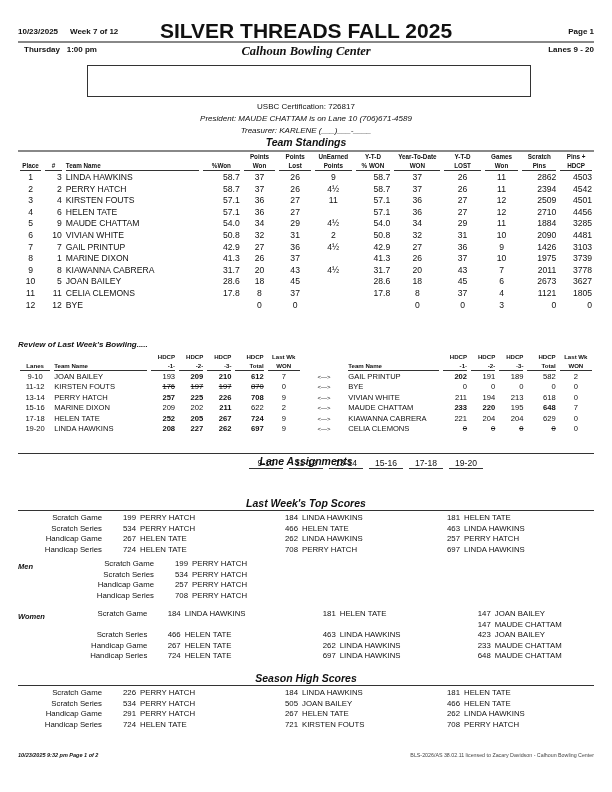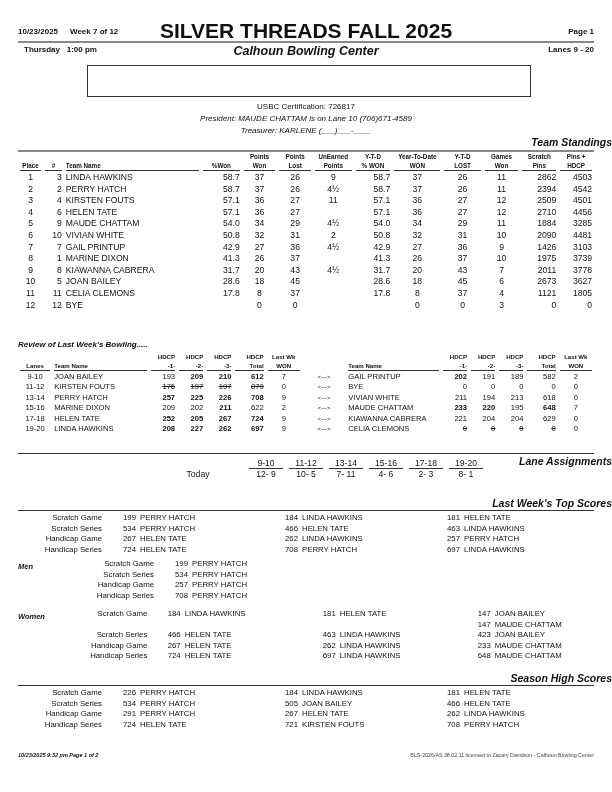--- a/index.html
+++ b/index.html
@@ -1,27 +1,27 @@
 <!DOCTYPE html>
 <html><head>
 <meta charset="utf-8">
 <style>
   html, body { margin:0; padding:0; background:#fff; }
   body { width:612px; height:792px; position:relative; font-family:"Liberation Sans", sans-serif; color:#111; overflow:hidden; }
   .abs { position:absolute; }
   .hdr-small { font-size:8px; font-weight:bold; }
   .title { font-size:21px; font-weight:bold; letter-spacing:0px; }
-  .subtitle { font-size:12.5px; font-weight:bold; font-style:italic; }
+  .subtitle { font-size:12.5px; font-weight:bold; font-style:italic;font-family:Liberation Serif, serif; }
   .rule-gray { position:absolute; left:18px; right:18px; height:2px; background:#888; }
   .rule { position:absolute; left:18px; right:18px; height:1px; background:#333; }
   .msgbox { position:absolute; left:87px; top:65px; width:442px; height:30px; border:1px solid #333; text-align:center; }
   .msgbox .h { font-size:8.5px; font-weight:bold; margin-top:2px; }
   .msgbox .m { font-family:"Liberation Mono", monospace; font-size:7.8px; font-weight:bold; margin-top:3px; }
   .center-line { position:absolute; left:0; width:612px; text-align:center; font-size:8px; }
-  .section-title { position:absolute; left:0; width:612px; text-align:right; font-size:10.5px; font-weight:bold; font-style:italic; }
+  .section-title { position:absolute; left:0; width:612px; text-align:center; font-size:10.5px; font-weight:bold; font-style:italic; }
   table { border-collapse:collapse; }
   .stand { position:absolute; left:18px; top:152px; width:576px; font-size:8.6px; }
   .stand th { font-size:6.3px; font-weight:bold; vertical-align:bottom; padding:0 2px 1px 2px; line-height:9px; }
   .stand th span.u { display:block; border-bottom:1px solid #333; }
   .stand td { padding:0 2px; height:11.6px; line-height:11.6px; }
   .r { text-align:right; } .c { text-align:center; } .l { text-align:left; }
   .review-title { position:absolute; left:18px; top:340px; font-size:8px; font-weight:bold; font-style:italic; }
   .rev { position:absolute; left:18px; top:353px; width:576px; font-size:7.6px; }
   .rev th { font-size:6.1px; font-weight:bold; vertical-align:bottom; padding:0 2px 1px 2px; line-height:8.5px; }
   .rev th span.u { display:block; border-bottom:1px solid #333; }
@@ -447,29 +447,20 @@
         </th>
         <th class="c" style="width:34px">
           <span class="u">17-18</span>
         </th>
         <th class="c" style="width:34px">
           <span class="u">19-20</span>
         </th>
       </tr>
     </thead>
   <tbody id="lanes-body">
-      <tr>
-        <td class="c">Today</td>
-        <td class="c">12- 9</td>
-        <td class="c">10- 5</td>
-        <td class="c">7- 11</td>
-        <td class="c">4- 6</td>
-        <td class="c">2- 3</td>
-        <td class="c">8- 1</td>
-      </tr>
     </tbody>
 </table>
 
 <div class="section-title" style="top:497px;">Last Week's Top Scores</div>
 <div class="rule" style="top:510px;"></div>
 <table class="scores" style="left:18px; top:513px;">
     <tbody id="lw-overall">
       <tr>
         <td class="r" style="width:82px">Scratch Game</td>
         <td class="r" style="width:20px; padding-left:12px">199</td>

